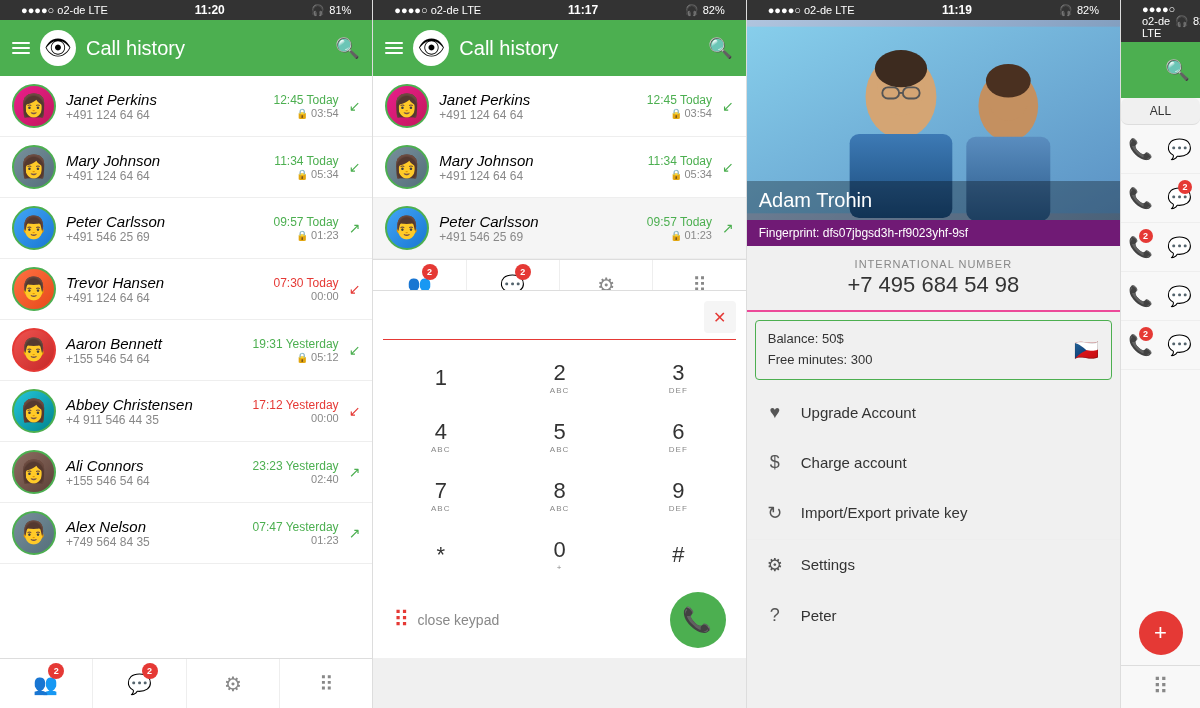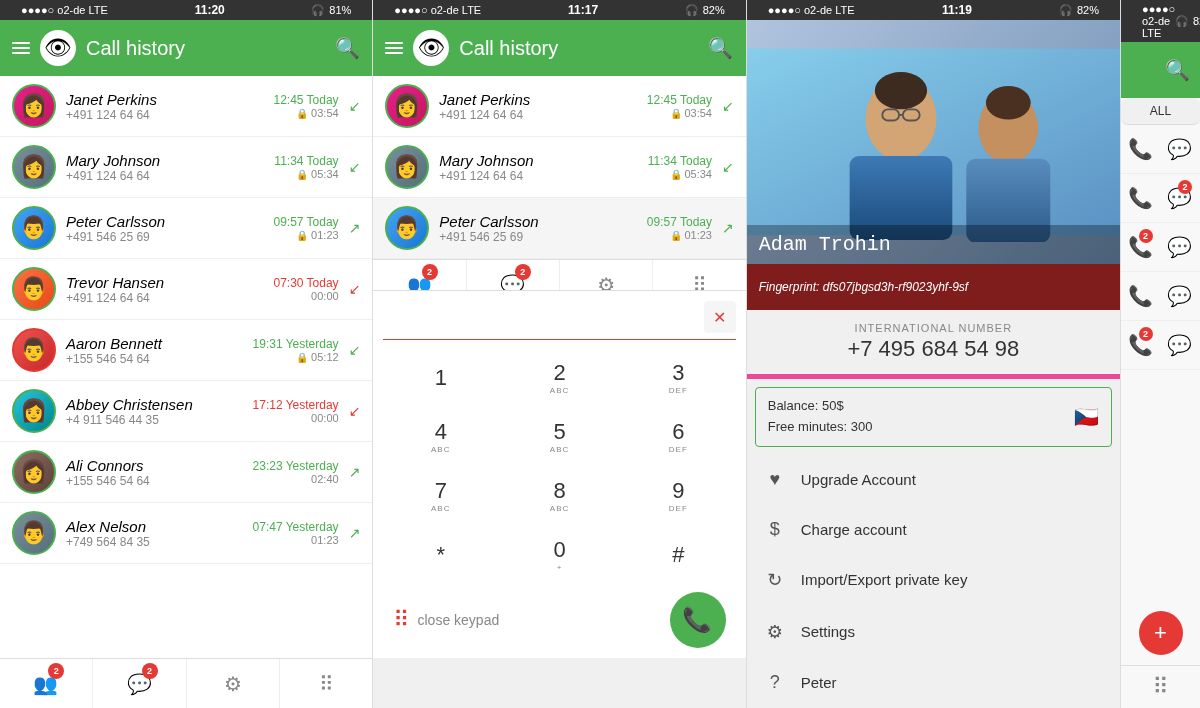--- a/index.html
+++ b/index.html
@@ -140,38 +140,38 @@
     .close-keypad-text { font-size: 14px; color: #888; }
     .call-btn {
       width: 56px; height: 56px; border-radius: 50%; background: #4CAF50;
       display: flex; align-items: center; justify-content: center;
       cursor: pointer; font-size: 24px; color: white;
     }
 
     
     .panel-3 { width: 400px; display: flex; flex-direction: column; }
     .profile-photo {
-      position: relative; height: 244px; overflow: hidden; font-family: Liberation Mono, monospace;
+      position: relative; height: 200px; overflow: hidden;
     }
     .profile-photo-bg {
       width: 100%; height: 100%;
       background: linear-gradient(135deg, #b0c4de 0%, #8fa8c8 50%, #6b8cad 100%);
       display: flex; align-items: center; justify-content: center;
     }
     .profile-person {
       position: absolute; bottom: 0; left: 0; right: 0;
       background: rgba(0,0,0,0.3);
       padding: 8px 12px;
     }
     .profile-name { color: white; font-size: 20px; font-weight: 500; }
     .fingerprint-bar {
-      background: #7f1d1d; color: white; padding: 16px 12px; font-size: 12px; font-style: italic;
+      background: #701a75; color: white; padding: 6px 12px; font-size: 12px;
     }
     .intl-number-section {
-      padding: 12px; text-align: center; border-bottom: 5px solid #ec4899;
+      padding: 12px; text-align: center; border-bottom: 2px solid #ec4899;
     }
     .intl-label { font-size: 11px; color: #888; letter-spacing: 1px; margin-bottom: 2px; }
     .intl-number { font-size: 22px; color: #333; font-weight: 300; }
     .balance-box {
       margin: 8px; border: 1px solid #4CAF50; border-radius: 4px;
       padding: 8px 12px; font-size: 13px; color: #333;
       display: flex; align-items: center; justify-content: space-between;
     }
     .balance-text { line-height: 1.6; }
     .flag { font-size: 20px; }

